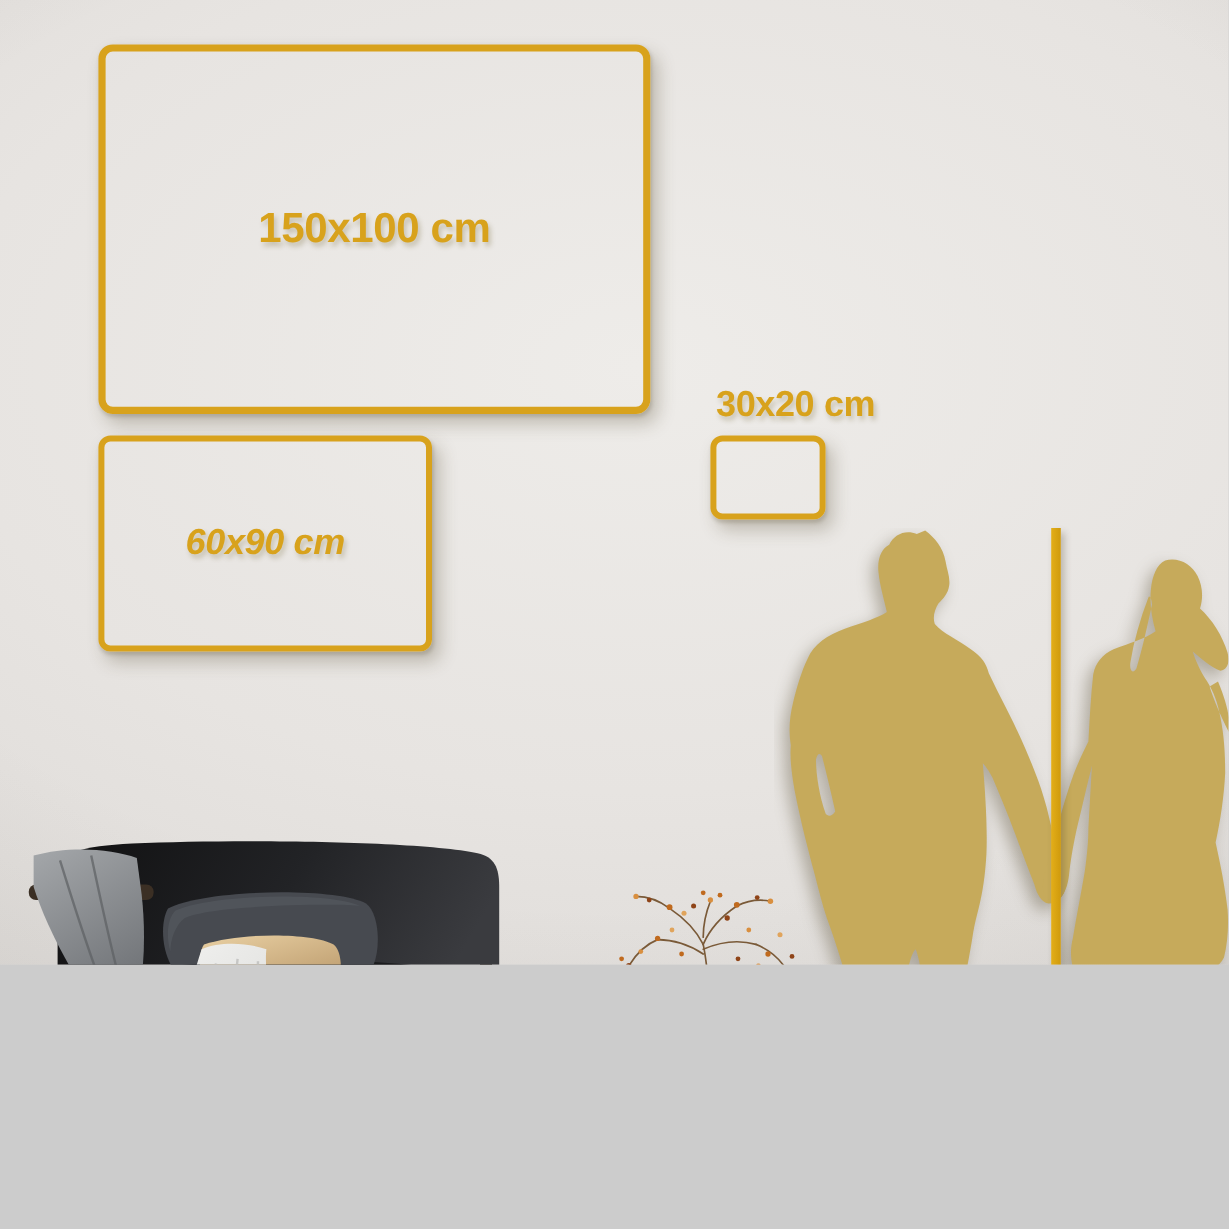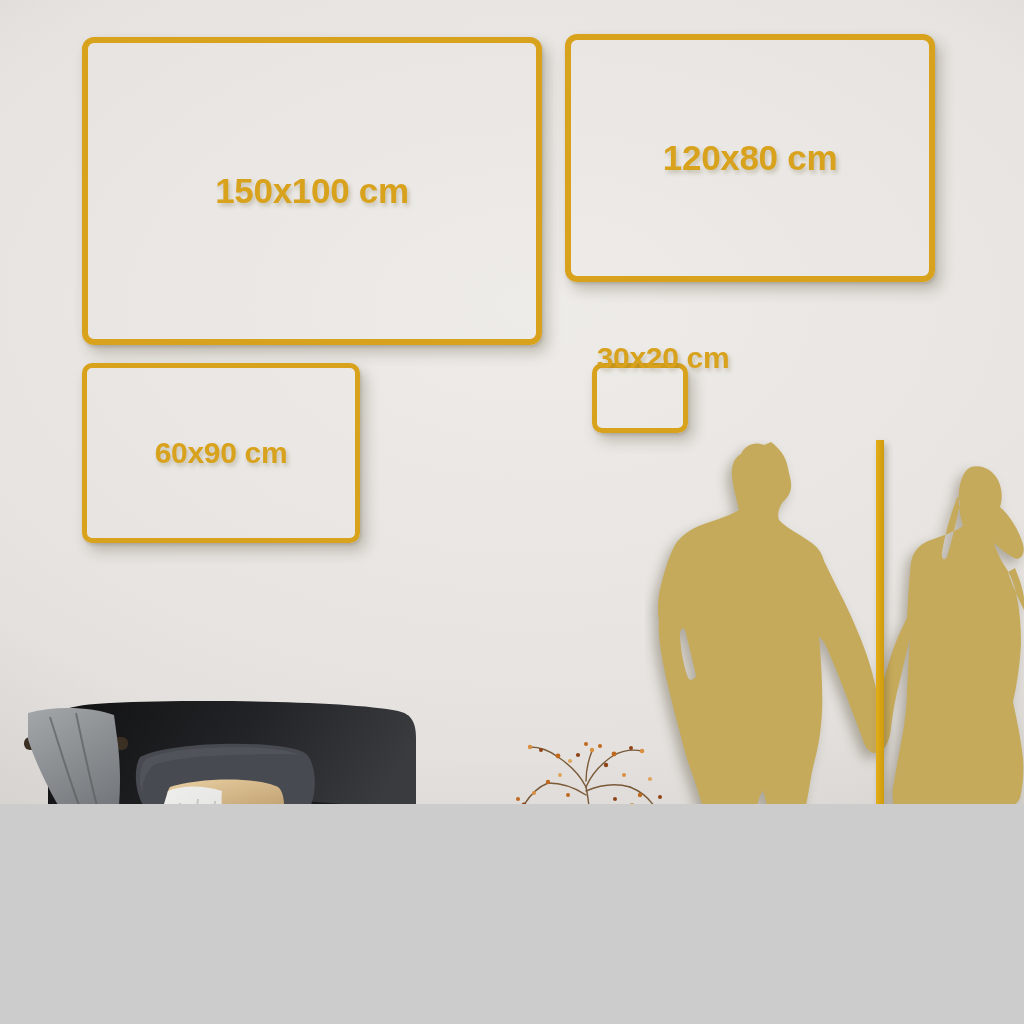--- a/index.html
+++ b/index.html
@@ -22,24 +22,24 @@
     display:flex;align-items:center;justify-content:center;
     box-shadow:6px 8px 14px rgba(80,68,40,0.28), 1px 2px 3px rgba(80,68,40,0.18);}
   .size-frame.small{border-width:5px;border-radius:10px;}
   .size-label{color:#d8a21c;font-weight:700;letter-spacing:-0.3px;
     text-shadow:2px 3px 4px rgba(105,88,35,0.28);white-space:nowrap;}
   .lbl-lg{font-size:35px;}
   .lbl-sm{font-size:30px;}
   .floating-label{position:absolute;z-index:10;text-align:center;}
   #frame-150x100{left:82px;top:37px;width:448px;height:296px;}
   #frame-120x80{left:565px;top:34px;width:358px;height:236px;}
-  #frame-60x90{left:82px;top:363px;width:268px;height:170px;}
+  #frame-60x90{left:82px;top:363px;width:268px;height:170px;font-style:italic;}
   #frame-60x40{left:382px;top:362px;width:173px;height:114px;}
   #frame-30x20{left:592px;top:363px;width:86px;height:60px;}
-  #label-30x20{left:563px;top:321px;width:200px;margin-top:20px;}
+  #label-30x20{left:563px;top:321px;width:200px;}
   #label-180{left:775px;top:403px;width:200px;z-index:30;}
   .height-line{position:absolute;left:876px;top:440px;width:8px;height:553px;z-index:30;
     background:linear-gradient(90deg,#e3ae18,#cf9a0d);
     box-shadow:3px 4px 6px rgba(80,68,40,0.30);}
   .sofa-svg{position:absolute;left:20px;top:695px;width:420px;height:330px;z-index:5;}
   .tables-svg{position:absolute;left:410px;top:735px;width:285px;height:215px;z-index:6;}
   .couple-svg{position:absolute;left:645px;top:440px;width:379px;height:560px;z-index:20;}
   .couple-fill{filter:drop-shadow(-5px 6px 6px rgba(95,85,60,0.40));}
 </style>
 </head>
@@ -167,23 +167,20 @@
           <stop offset="1" stop-color="#9c8150"></stop>
       </linearGradient>
     </defs>
     <path fill="url(#brass)" d="M163,103 L163,126 C163,129 166,130.5 170,130.5 L195,130.5 C199,130.5 202,129 202,126 L202,103 Z"></path>
     <ellipse cx="182.5" cy="103" rx="19.5" ry="4.5" fill="#8a7246"></ellipse>
     <ellipse cx="182.5" cy="102.2" rx="19.5" ry="4" fill="#c9b07c"></ellipse>
   </svg>
 
   <div class="size-frame" id="frame-150x100">
     <span class="size-label lbl-lg">150x100 cm</span>
-  </div>
-  <div class="size-frame" id="frame-120x80">
-    <span class="size-label lbl-lg">120x80 cm</span>
   </div>
   <div class="size-frame small" id="frame-60x90">
     <span class="size-label lbl-sm">60x90 cm</span>
   </div>
   <div class="size-frame small" id="frame-30x20"></div>
   <div class="floating-label" id="label-30x20">
     <span class="size-label lbl-sm">30x20 cm</span>
   </div>
 
   <div class="height-line"></div>

